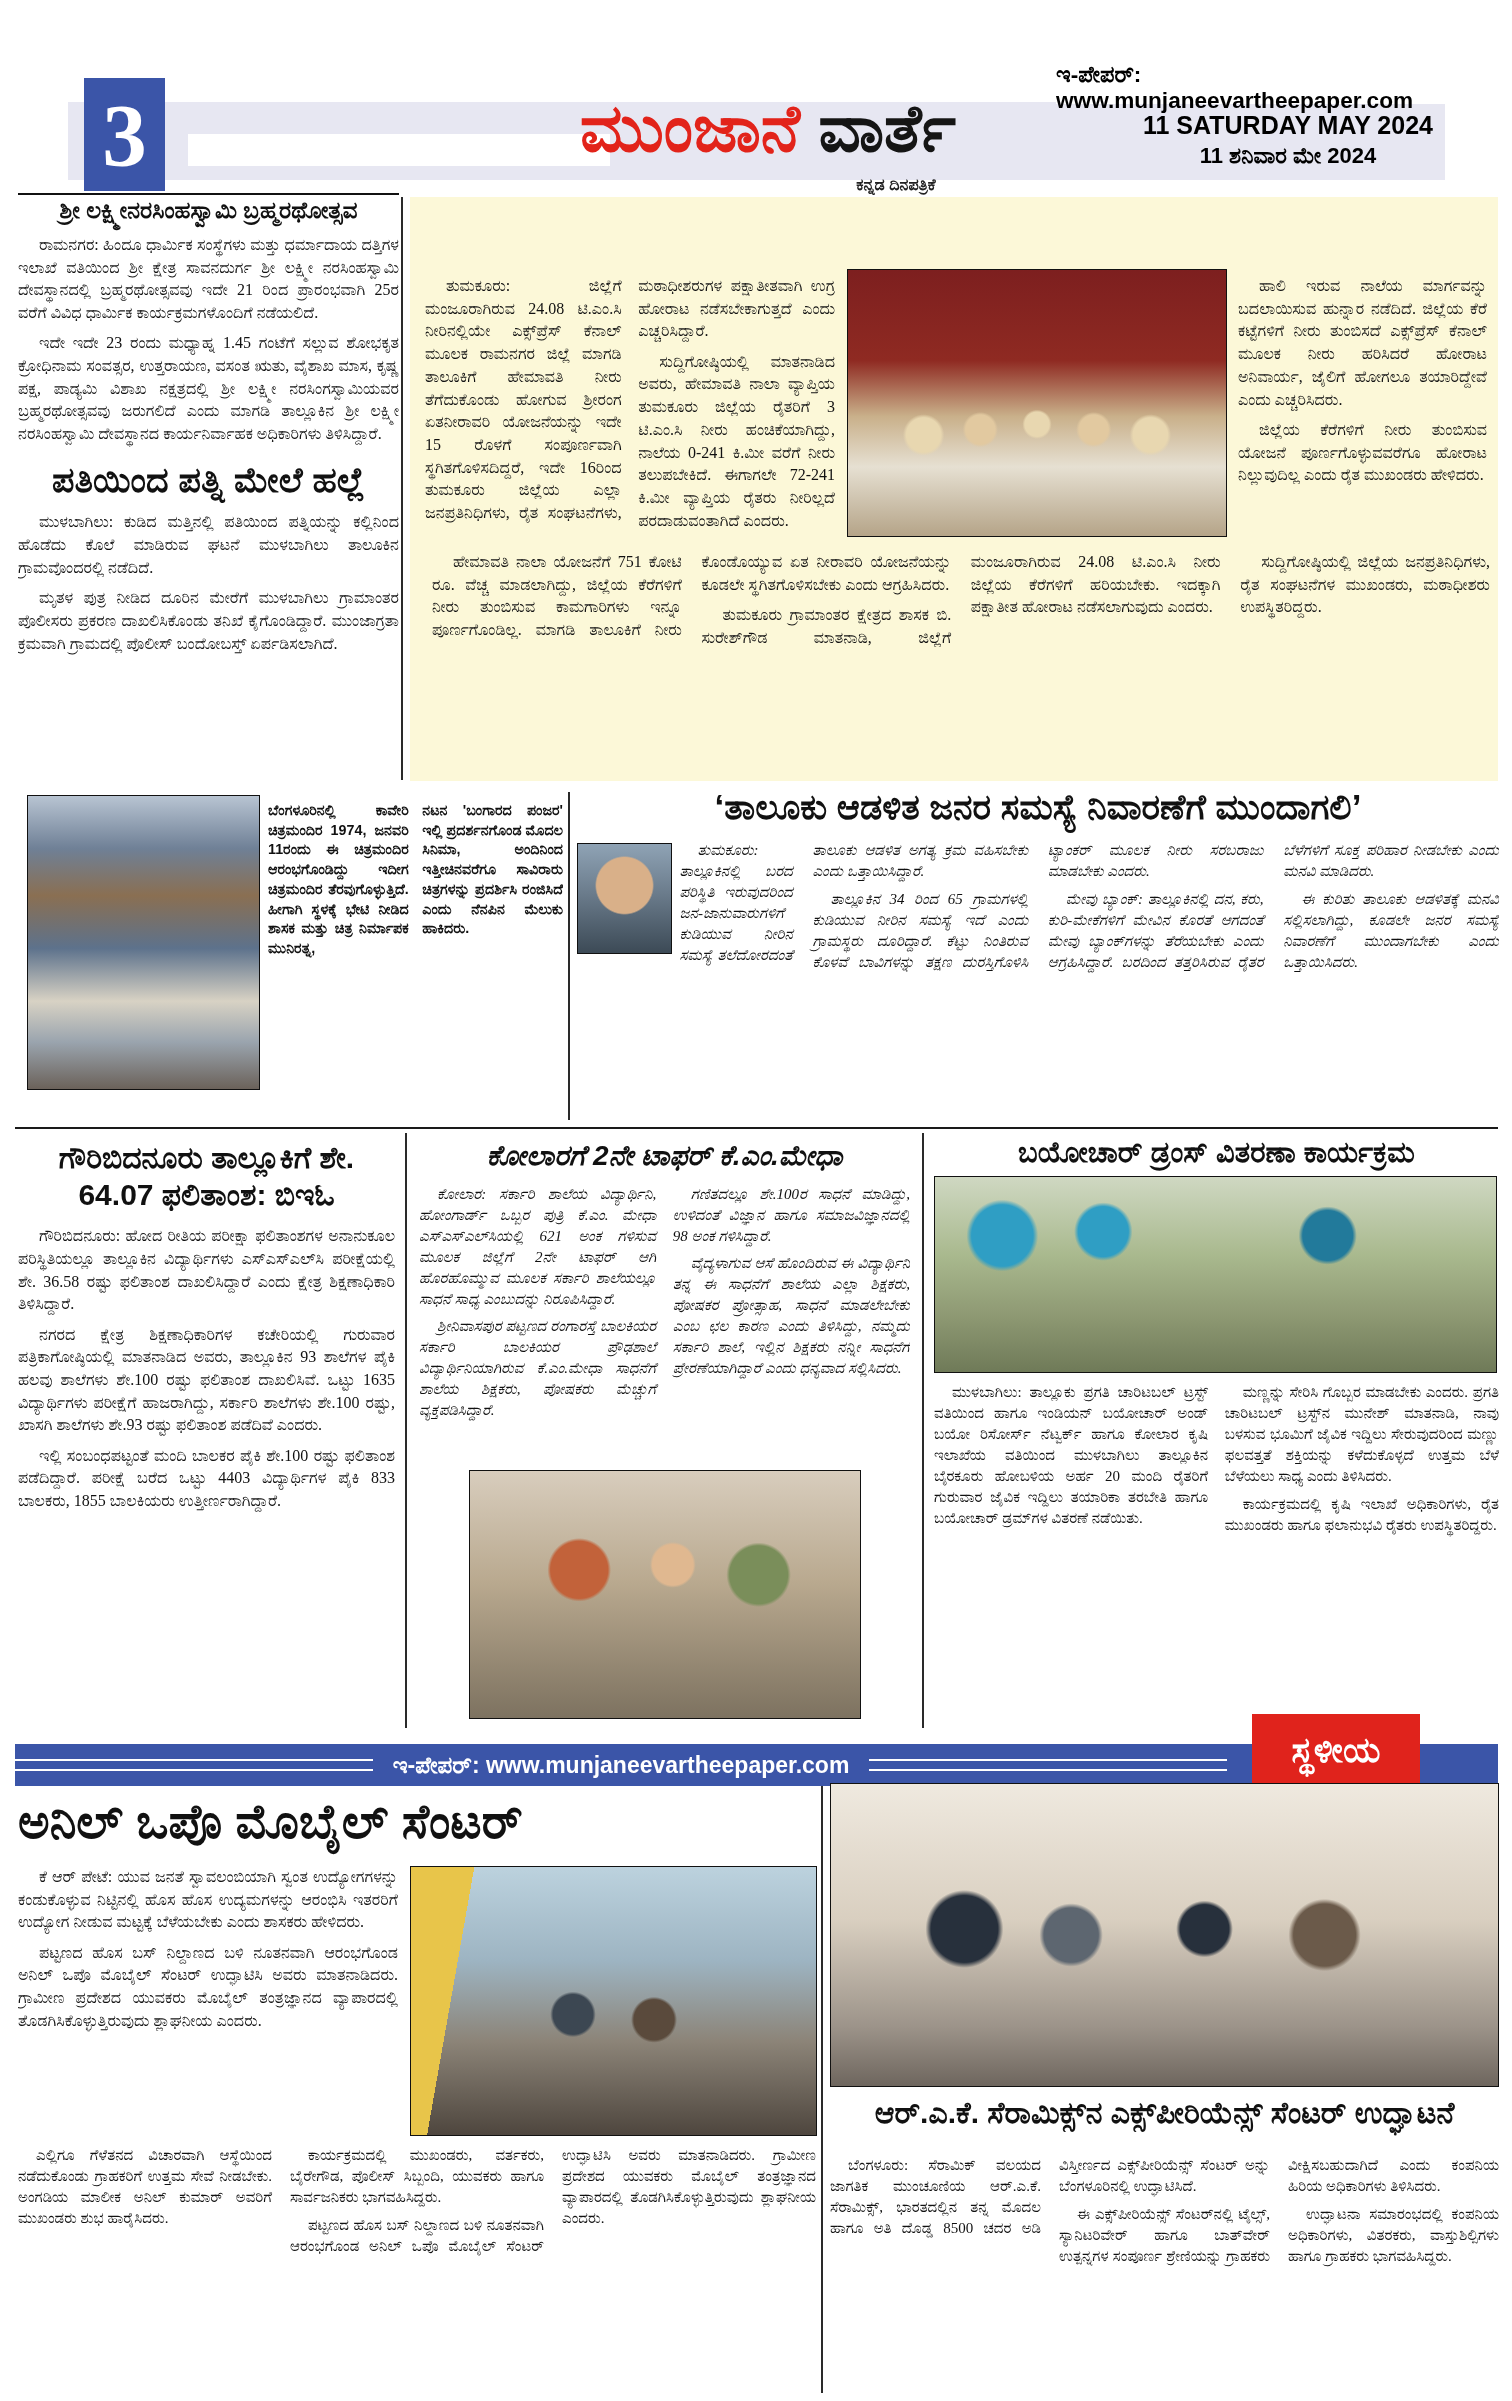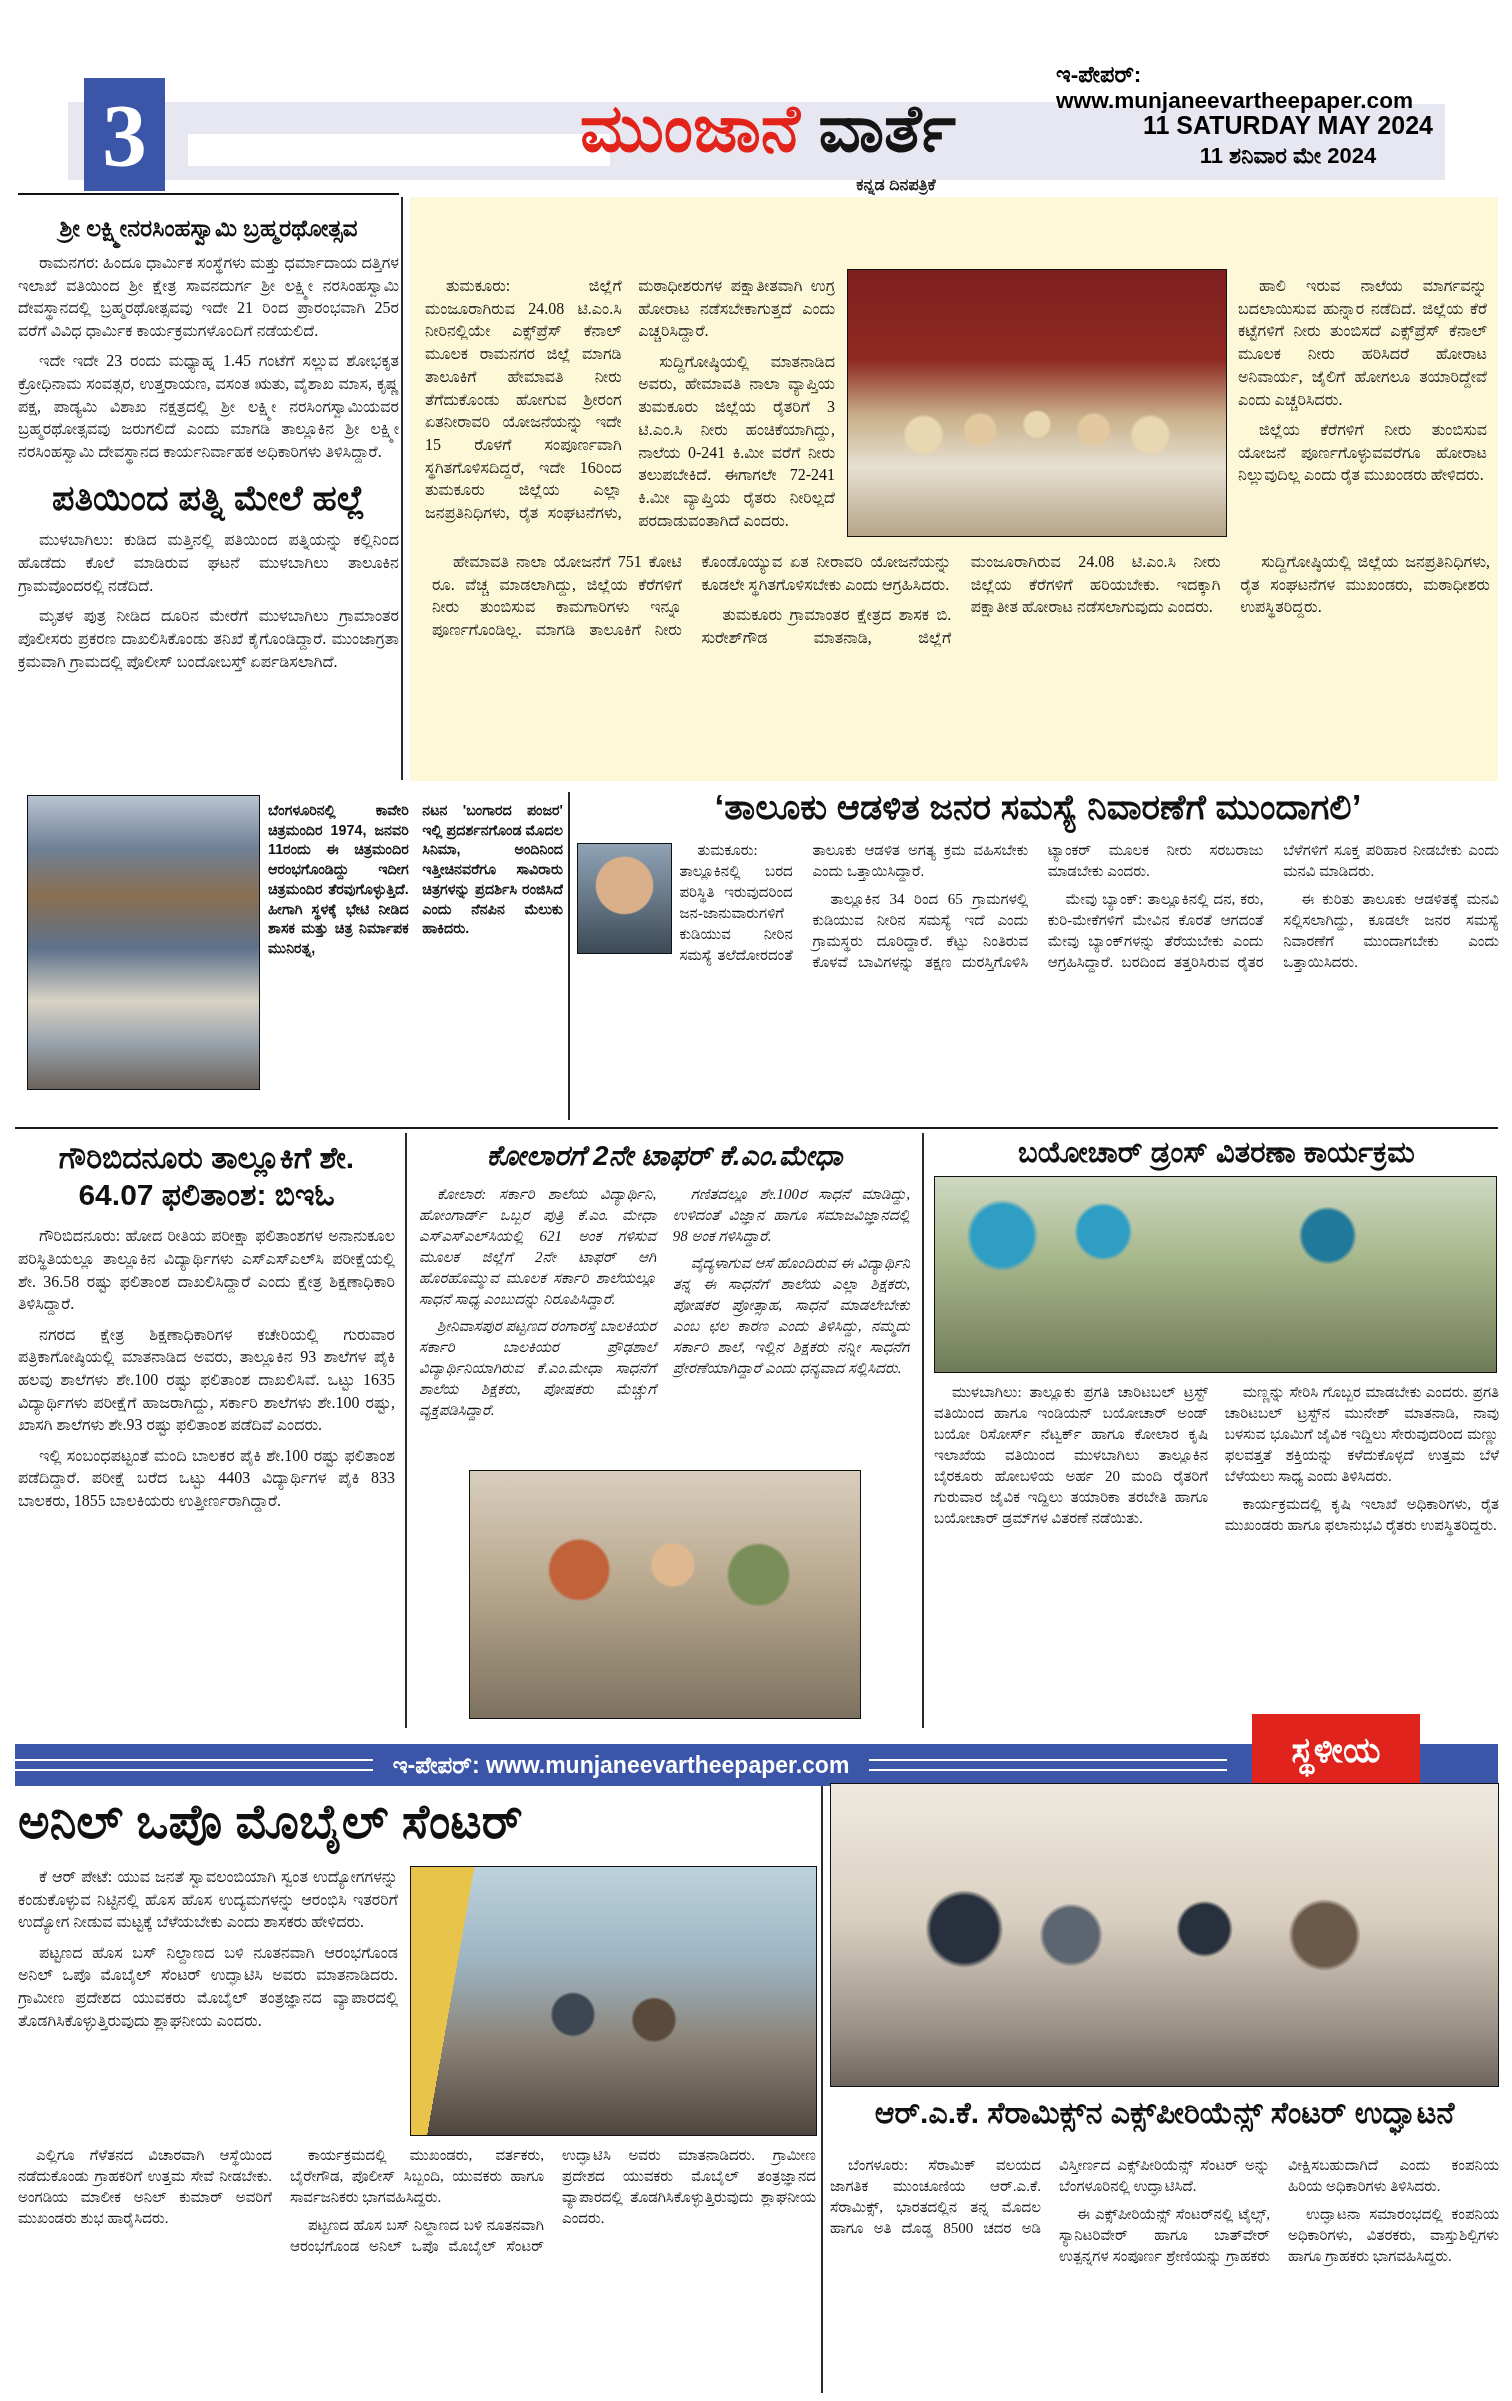--- a/index.html
+++ b/index.html
@@ -96,21 +96,21 @@
   <div class="abs masthead center" style="left:467px;top:95px;width:602px;">
     <span class="mast-red">ಮುಂಜಾನೆ</span>
     <span class="mast-black">ವಾರ್ತೆ</span>
   </div>
   <div class="abs mast-sub sans center" style="left:783px;top:164px;width:226px;margin-top:12px;">ಕನ್ನಡ ದಿನಪತ್ರಿಕೆ</div>
   <div class="abs eurl sans" style="left:1056px;top:71px;width:441px;height:33px;">ಇ-ಪೇಪರ್: www.munjaneevartheepaper.com</div>
   <div class="abs dates1 sans center" style="left:1092px;top:111px;width:392px;">11 SATURDAY MAY 2024</div>
   <div class="abs dates2 sans center" style="left:1092px;top:143px;width:392px;">11 ಶನಿವಾರ ಮೇ 2024</div>
 
   <div class="abs" style="left:18px;top:193px;width:381px;height:587px;overflow:hidden;">
-    <div class="h-small sans center" style="border-top:2.3px solid #111;padding-top:20px;">ಶ್ರೀ ಲಕ್ಷ್ಮೀನರಸಿಂಹಸ್ವಾಮಿ ಬ್ರಹ್ಮರಥೋತ್ಸವ</div>
+    <div class="h-small sans center" style="border-top:2.3px solid #111;padding-top:2px;">ಶ್ರೀ ಲಕ್ಷ್ಮೀನರಸಿಂಹಸ್ವಾಮಿ ಬ್ರಹ್ಮರಥೋತ್ಸವ</div>
     <div class="bodytxt just">
       <p>ರಾಮನಗರ: ಹಿಂದೂ ಧಾರ್ಮಿಕ ಸಂಸ್ಥೆಗಳು ಮತ್ತು ಧರ್ಮಾದಾಯ ದತ್ತಿಗಳ ಇಲಾಖೆ ವತಿಯಿಂದ ಶ್ರೀ ಕ್ಷೇತ್ರ ಸಾವನದುರ್ಗ ಶ್ರೀ ಲಕ್ಷ್ಮೀ ನರಸಿಂಹಸ್ವಾಮಿ ದೇವಸ್ಥಾನದಲ್ಲಿ ಬ್ರಹ್ಮರಥೋತ್ಸವವು ಇದೇ 21 ರಿಂದ ಪ್ರಾರಂಭವಾಗಿ 25ರ ವರೆಗೆ ವಿವಿಧ ಧಾರ್ಮಿಕ ಕಾರ್ಯಕ್ರಮಗಳೊಂದಿಗೆ ನಡೆಯಲಿದೆ.</p>
       <p>ಇದೇ ಇದೇ 23 ರಂದು ಮಧ್ಯಾಹ್ನ 1.45 ಗಂಟೆಗೆ ಸಲ್ಲುವ ಶೋಭಕೃತ ಕ್ರೋಧಿನಾಮ ಸಂವತ್ಸರ, ಉತ್ತರಾಯಣ, ವಸಂತ ಋತು, ವೈಶಾಖ ಮಾಸ, ಕೃಷ್ಣ ಪಕ್ಷ, ಪಾಡ್ಯಮಿ ವಿಶಾಖ ನಕ್ಷತ್ರದಲ್ಲಿ ಶ್ರೀ ಲಕ್ಷ್ಮೀ ನರಸಿಂಗಸ್ವಾಮಿಯವರ ಬ್ರಹ್ಮರಥೋತ್ಸವವು ಜರುಗಲಿದೆ ಎಂದು ಮಾಗಡಿ ತಾಲ್ಲೂಕಿನ ಶ್ರೀ ಲಕ್ಷ್ಮೀ ನರಸಿಂಹಸ್ವಾಮಿ ದೇವಸ್ಥಾನದ ಕಾರ್ಯನಿರ್ವಾಹಕ ಅಧಿಕಾರಿಗಳು ತಿಳಿಸಿದ್ದಾರೆ.</p>
     </div>
     <div class="h-med sans center">ಪತಿಯಿಂದ ಪತ್ನಿ ಮೇಲೆ ಹಲ್ಲೆ</div>
     <div class="bodytxt just">
       <p>ಮುಳಬಾಗಿಲು: ಕುಡಿದ ಮತ್ತಿನಲ್ಲಿ ಪತಿಯಿಂದ ಪತ್ನಿಯನ್ನು ಕಲ್ಲಿನಿಂದ ಹೊಡೆದು ಕೊಲೆ ಮಾಡಿರುವ ಘಟನೆ ಮುಳಬಾಗಿಲು ತಾಲೂಕಿನ ಗ್ರಾಮವೊಂದರಲ್ಲಿ ನಡೆದಿದೆ.</p>
       <p>ಮೃತಳ ಪುತ್ರ ನೀಡಿದ ದೂರಿನ ಮೇರೆಗೆ ಮುಳಬಾಗಿಲು ಗ್ರಾಮಾಂತರ ಪೊಲೀಸರು ಪ್ರಕರಣ ದಾಖಲಿಸಿಕೊಂಡು ತನಿಖೆ ಕೈಗೊಂಡಿದ್ದಾರೆ. ಮುಂಜಾಗ್ರತಾ ಕ್ರಮವಾಗಿ ಗ್ರಾಮದಲ್ಲಿ ಪೊಲೀಸ್ ಬಂದೋಬಸ್ತ್ ಏರ್ಪಡಿಸಲಾಗಿದೆ.</p>
     </div>
   </div>
@@ -144,21 +144,21 @@
   <div class="abs" style="left:268px;top:801px;width:295px;height:289px;overflow:hidden;">
     <div class="capt cols2 just" style="column-gap:13.6px;height:289px;">
       <p style="margin:0 0 6px 0;">ಬೆಂಗಳೂರಿನಲ್ಲಿ ಕಾವೇರಿ ಚಿತ್ರಮಂದಿರ 1974, ಜನವರಿ 11ರಂದು ಈ ಚಿತ್ರಮಂದಿರ ಆರಂಭಗೊಂಡಿದ್ದು ಇದೀಗ ಚಿತ್ರಮಂದಿರ ತೆರವುಗೊಳ್ಳುತ್ತಿದೆ. ಹೀಗಾಗಿ ಸ್ಥಳಕ್ಕೆ ಭೇಟಿ ನೀಡಿದ ಶಾಸಕ ಮತ್ತು ಚಿತ್ರ ನಿರ್ಮಾಪಕ ಮುನಿರತ್ನ,</p>
       <p style="margin:0;">ನಟನ 'ಬಂಗಾರದ ಪಂಜರ' ಇಲ್ಲಿ ಪ್ರದರ್ಶನಗೊಂಡ ಮೊದಲ ಸಿನಿಮಾ, ಅಂದಿನಿಂದ ಇತ್ತೀಚಿನವರೆಗೂ ಸಾವಿರಾರು ಚಿತ್ರಗಳನ್ನು ಪ್ರದರ್ಶಿಸಿ ರಂಜಿಸಿದೆ ಎಂದು ನೆನಪಿನ ಮೆಲುಕು ಹಾಕಿದರು.</p>
     </div>
   </div>
   <div class="abs vline" style="left:568px;top:792px;height:328px;"></div>
 
   <div class="abs" style="left:577px;top:788px;width:922px;height:333px;">
     <div class="sans center" style="font-size:35px;font-weight:bold;line-height:1.1;">‘ತಾಲೂಕು ಆಡಳಿತ ಜನರ ಸಮಸ್ಯೆ ನಿವಾರಣೆಗೆ ಮುಂದಾಗಲಿ’</div>
-    <div class="smalltxt just cols4" style="margin-top:13.6px;height:265px;overflow:hidden;">
+    <div class="smalltxt just cols4" style="margin-top:13.6px;height:265px;overflow:hidden;font-style:italic;">
       <div class="photo ph-portrait" style="float:left;width:95px;height:111px;margin:3px 7.5px 4.5px 0;"></div>
       <p>ತುಮಕೂರು: ತಾಲ್ಲೂಕಿನಲ್ಲಿ ಬರದ ಪರಿಸ್ಥಿತಿ ಇರುವುದರಿಂದ ಜನ-ಜಾನುವಾರುಗಳಿಗೆ ಕುಡಿಯುವ ನೀರಿನ ಸಮಸ್ಯೆ ತಲೆದೋರದಂತೆ ತಾಲೂಕು ಆಡಳಿತ ಅಗತ್ಯ ಕ್ರಮ ವಹಿಸಬೇಕು ಎಂದು ಒತ್ತಾಯಿಸಿದ್ದಾರೆ.</p>
       <p>ತಾಲ್ಲೂಕಿನ 34 ರಿಂದ 65 ಗ್ರಾಮಗಳಲ್ಲಿ ಕುಡಿಯುವ ನೀರಿನ ಸಮಸ್ಯೆ ಇದೆ ಎಂದು ಗ್ರಾಮಸ್ಥರು ದೂರಿದ್ದಾರೆ. ಕೆಟ್ಟು ನಿಂತಿರುವ ಕೊಳವೆ ಬಾವಿಗಳನ್ನು ತಕ್ಷಣ ದುರಸ್ತಿಗೊಳಿಸಿ ಟ್ಯಾಂಕರ್ ಮೂಲಕ ನೀರು ಸರಬರಾಜು ಮಾಡಬೇಕು ಎಂದರು.</p>
       <p>ಮೇವು ಬ್ಯಾಂಕ್: ತಾಲ್ಲೂಕಿನಲ್ಲಿ ದನ, ಕರು, ಕುರಿ-ಮೇಕೆಗಳಿಗೆ ಮೇವಿನ ಕೊರತೆ ಆಗದಂತೆ ಮೇವು ಬ್ಯಾಂಕ್‌ಗಳನ್ನು ತೆರೆಯಬೇಕು ಎಂದು ಆಗ್ರಹಿಸಿದ್ದಾರೆ. ಬರದಿಂದ ತತ್ತರಿಸಿರುವ ರೈತರ ಬೆಳೆಗಳಿಗೆ ಸೂಕ್ತ ಪರಿಹಾರ ನೀಡಬೇಕು ಎಂದು ಮನವಿ ಮಾಡಿದರು.</p>
       <p>ಈ ಕುರಿತು ತಾಲೂಕು ಆಡಳಿತಕ್ಕೆ ಮನವಿ ಸಲ್ಲಿಸಲಾಗಿದ್ದು, ಕೂಡಲೇ ಜನರ ಸಮಸ್ಯೆ ನಿವಾರಣೆಗೆ ಮುಂದಾಗಬೇಕು ಎಂದು ಒತ್ತಾಯಿಸಿದರು.</p>
     </div>
   </div>
 
   <div class="abs hline" style="left:15px;top:1127px;width:1483px;"></div>
   <div class="abs vline" style="left:405px;top:1133px;height:595px;"></div>

